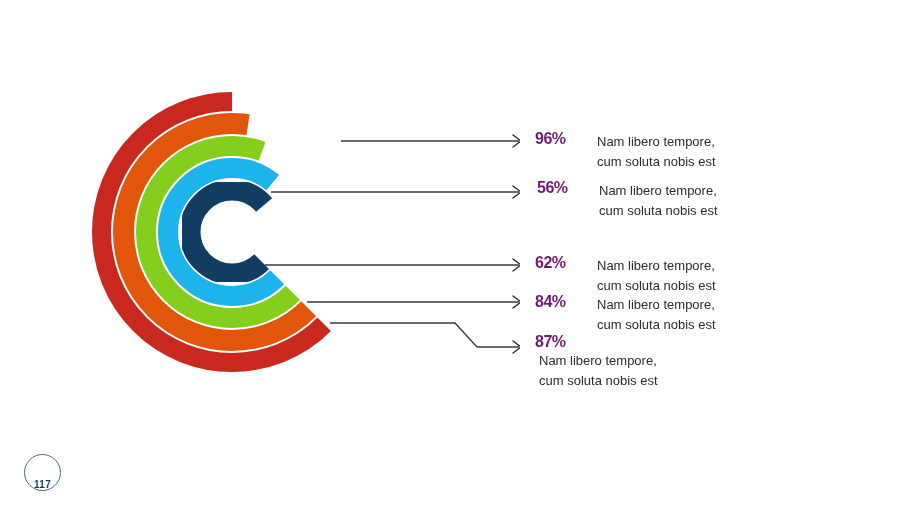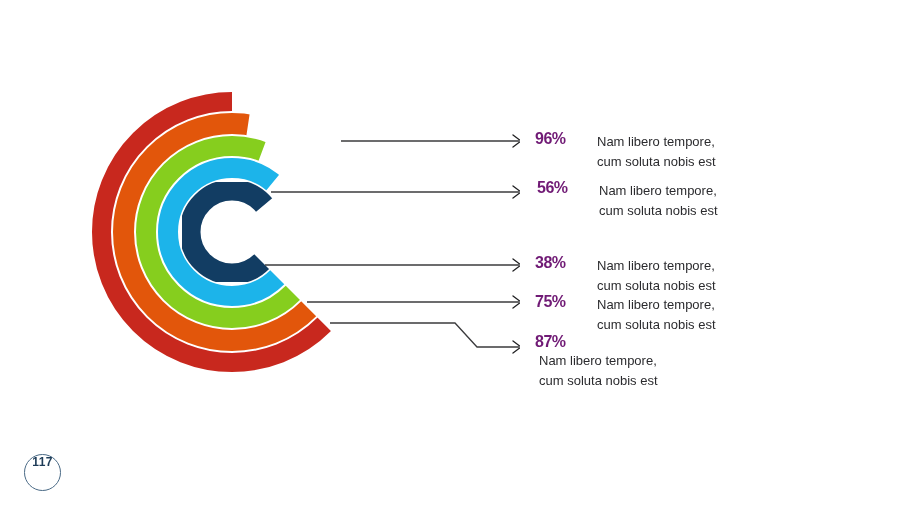--- a/index.html
+++ b/index.html
@@ -29,22 +29,22 @@
   #callout-1{left:537px;top:180px;}
   #callout-2{left:535px;top:255px;}
   #callout-3{left:535px;top:294px;}
   #callout-4{left:535px;top:334px;flex-direction:column;}
 
   
   #page-badge{
     position:absolute;left:24px;top:454px;
     width:35px;height:35px;border-radius:50%;
     border:1.4px solid #4a6a86;
-    display:flex;align-items:flex-start;justify-content:center;
-    font-size:12px;font-weight:bold;color:#1d3b57;
+    display:flex;align-items:flex-end;justify-content:center;
+    font-size:10px;font-weight:bold;color:#1d3b57;
     letter-spacing:0.3px;
   }
 
   
   #logo{
     position:absolute;left:779px;top:454px;
     display:flex;align-items:center;gap:9px;
   }
   #logo-text{
     font-size:19px;font-weight:bold;letter-spacing:1.2px;
@@ -111,25 +111,25 @@
 
   <div class="callout" id="callout-0">
     <div class="pct">96%</div>
     <div class="desc">Nam libero tempore, cum soluta nobis est</div>
   </div>
   <div class="callout" id="callout-1">
     <div class="pct">56%</div>
     <div class="desc">Nam libero tempore, cum soluta nobis est</div>
   </div>
   <div class="callout" id="callout-2">
-    <div class="pct">38%</div>
+    <div class="pct">62%</div>
     <div class="desc">Nam libero tempore, cum soluta nobis est</div>
   </div>
   <div class="callout" id="callout-3">
-    <div class="pct">75%</div>
+    <div class="pct">84%</div>
     <div class="desc">Nam libero tempore, cum soluta nobis est</div>
   </div>
   <div class="callout" id="callout-4">
     <div class="pct">87%</div>
     <div class="desc">Nam libero tempore, cum soluta nobis est</div>
   </div>
 
   <div id="page-badge">
     <span>117</span>
   </div>

